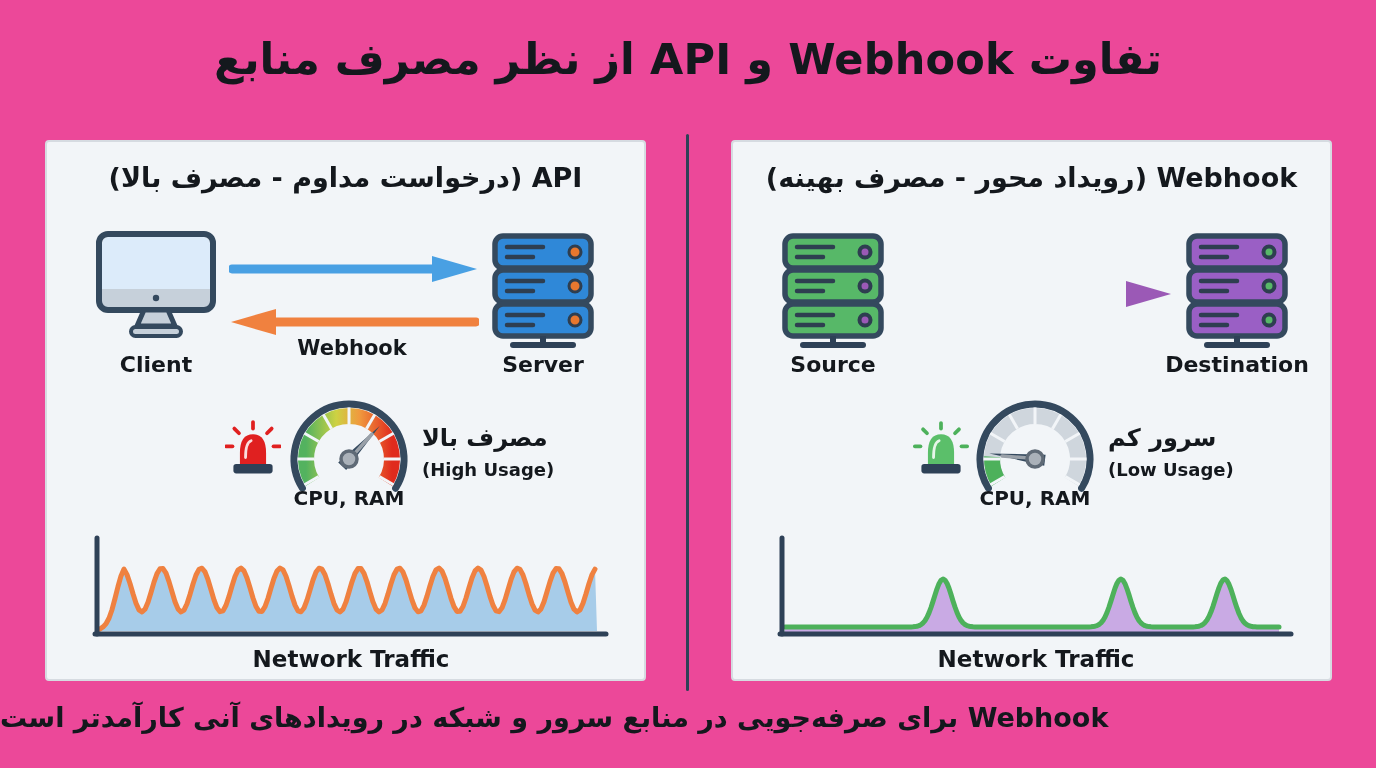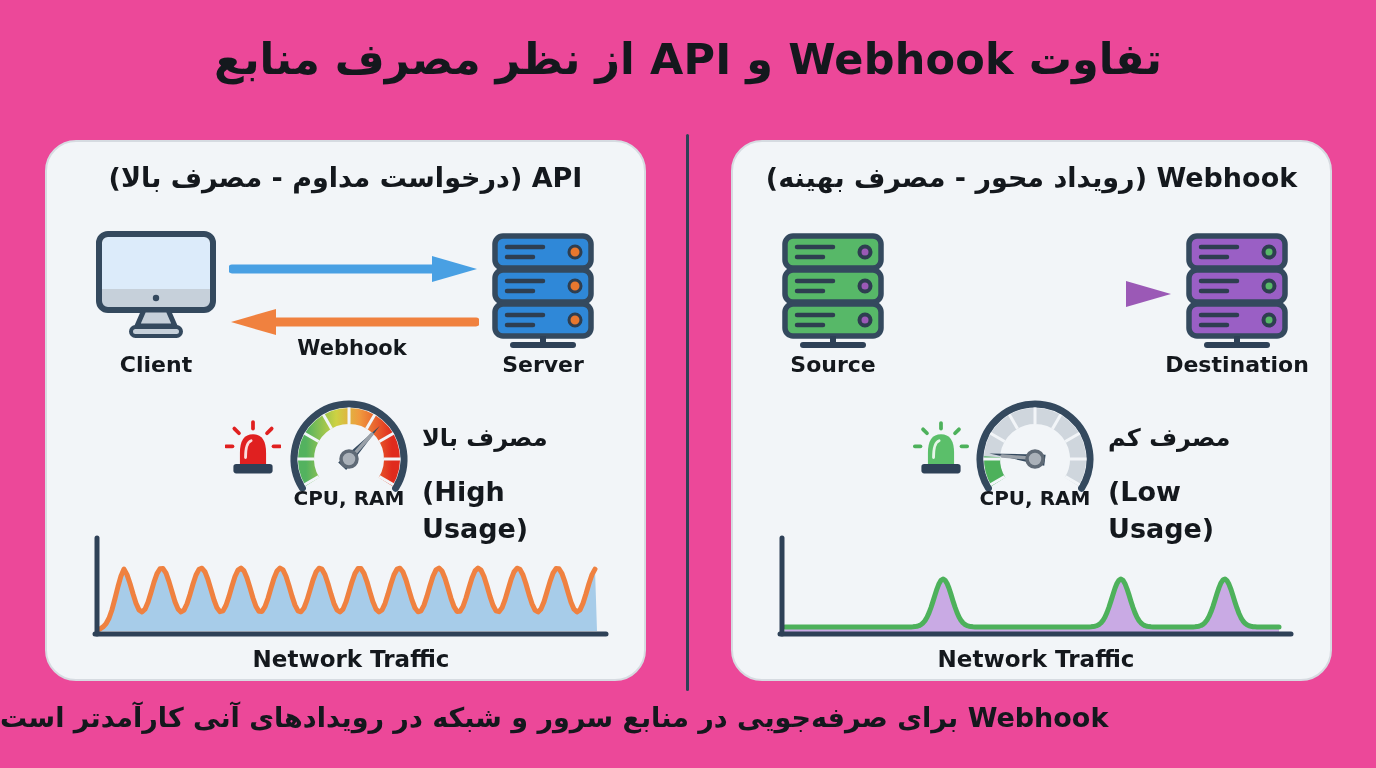--- a/index.html
+++ b/index.html
@@ -7,34 +7,34 @@
     position:relative;width:1376px;height:768px;overflow:hidden;
     background:#ec4899;color:#14181d;
     font-family:"DejaVu Sans","Liberation Sans",sans-serif;
   }
   .title{
     position:absolute;left:0;right:0;top:34px;text-align:center;
     font-size:43px;font-weight:800;letter-spacing:.2px;
   }
   .panel{
     position:absolute;top:140px;width:601px;height:541px;
-    background:#f2f5f8;border:2px solid #d6dbe1;border-radius:31px;
+    background:#f2f5f8;border:2px solid #d6dbe1;border-radius:4px;
     box-sizing:border-box;
   }
   .panel-left{left:45px}
   .panel-right{left:731px}
   .divider{position:absolute;left:686px;top:134px;width:3px;height:557px;background:#2e4157;border-radius:2px}
   .panel-header{position:absolute;left:0;right:0;top:20px;text-align:center;font-size:27px;font-weight:700}
   .abs{position:absolute}
   .lbl{font-weight:700;text-align:center}
   .node-label{font-size:22px}
   .arrow-label{font-size:21px}
   .cpu-label{font-size:20px}
   .usage{line-height:1.35;text-align:left;font-weight:700;font-size:24px}
-  .usage .en{font-size:27px;margin-top:20px}
+  .usage .en{font-size:18px;margin-top:4px}
   .traffic-caption{font-size:23px}
   .footer{
     position:absolute;left:0;right:8px;top:702px;text-align:left;
     font-size:27px;font-weight:700;
   }
   svg{display:block}
 </style>
 </head>
 <body>
 
@@ -238,21 +238,21 @@
           <line x1="100.0" y1="64.0" x2="116.5" y2="64.0" stroke="#f2f5f8" stroke-width="3"></line>
           <line x1="95.3" y1="81.5" x2="109.6" y2="89.8" stroke="#f2f5f8" stroke-width="3"></line>
         </g>
       <polygon points="19.3,58.4 75.6,59.8 74.2,70.7" fill="#34495e"></polygon>
       <line x1="32" y1="61" x2="66" y2="63.5" stroke="#9aa1a9" stroke-width="3.5" stroke-linecap="round"></line>
       <circle cx="65" cy="64" r="8" fill="#aab1b9" stroke="#5f6a76" stroke-width="3.5"></circle>
     </svg>
     <div class="abs lbl cpu-label" style="left:237px;top:344px;width:130px">CPU, RAM</div>
 
     <div class="abs usage" style="left:375px;top:280px;width:170px">
-      <div dir="rtl">مصرف کم</div>
+      <div dir="rtl">سرور کم</div>
       <div class="en">(Low Usage)</div>
     </div>
 
     <svg id="traffic-webhook" class="abs" style="left:44px;top:393px" width="518" height="102" viewBox="0 0 518 102">
       <path class="t-fill" fill="#c9aae4" d="M8,92.0L10,92.0L12,92.0L14,92.0L16,92.0L18,92.0L20,92.0L22,92.0L24,92.0L26,92.0L28,92.0L30,92.0L32,92.0L34,92.0L36,92.0L38,92.0L40,92.0L42,92.0L44,92.0L46,92.0L48,92.0L50,92.0L52,92.0L54,92.0L56,92.0L58,92.0L60,92.0L62,92.0L64,92.0L66,92.0L68,92.0L70,92.0L72,92.0L74,92.0L76,92.0L78,92.0L80,92.0L82,92.0L84,92.0L86,92.0L88,92.0L90,92.0L92,92.0L94,92.0L96,92.0L98,92.0L100,92.0L102,92.0L104,92.0L106,92.0L108,92.0L110,92.0L112,92.0L114,92.0L116,92.0L118,92.0L120,92.0L122,92.0L124,92.0L126,92.0L128,92.0L130,92.0L132,92.0L134,91.9L136,91.8L138,91.6L140,91.3L142,90.7L144,89.6L146,88.0L148,85.6L150,82.3L152,77.9L154,72.5L156,66.4L158,59.9L160,53.8L162,48.7L164,45.3L166,44.0L168,45.1L170,48.3L172,53.3L174,59.4L176,65.9L178,72.0L180,77.5L182,82.0L184,85.4L186,87.9L188,89.5L190,90.6L192,91.2L194,91.6L196,91.8L198,91.9L200,92.0L202,92.0L204,92.0L206,92.0L208,92.0L210,92.0L212,92.0L214,92.0L216,92.0L218,92.0L220,92.0L222,92.0L224,92.0L226,92.0L228,92.0L230,92.0L232,92.0L234,92.0L236,92.0L238,92.0L240,92.0L242,92.0L244,92.0L246,92.0L248,92.0L250,92.0L252,92.0L254,92.0L256,92.0L258,92.0L260,92.0L262,92.0L264,92.0L266,92.0L268,92.0L270,92.0L272,92.0L274,92.0L276,92.0L278,92.0L280,92.0L282,92.0L284,92.0L286,92.0L288,92.0L290,92.0L292,92.0L294,92.0L296,92.0L298,92.0L300,92.0L302,92.0L304,92.0L306,92.0L308,92.0L310,92.0L312,91.9L314,91.8L316,91.6L318,91.2L320,90.6L322,89.5L324,87.9L326,85.4L328,82.0L330,77.5L332,72.0L334,65.9L336,59.4L338,53.3L340,48.3L342,45.1L344,44.0L346,45.3L348,48.7L350,53.8L352,59.9L354,66.4L356,72.5L358,77.9L360,82.3L362,85.6L364,88.0L366,89.6L368,90.7L370,91.3L372,91.6L374,91.8L376,91.9L378,92.0L380,92.0L382,92.0L384,92.0L386,92.0L388,92.0L390,92.0L392,92.0L394,92.0L396,92.0L398,92.0L400,92.0L402,92.0L404,92.0L406,92.0L408,92.0L410,92.0L412,92.0L414,92.0L416,91.9L418,91.8L420,91.6L422,91.2L424,90.5L426,89.3L428,87.6L430,85.0L432,81.4L434,76.8L436,71.3L438,65.0L440,58.6L442,52.6L444,47.8L446,44.8L448,44.0L450,45.6L452,49.3L454,54.5L456,60.8L458,67.2L460,73.2L462,78.5L464,82.8L466,86.0L468,88.3L470,89.8L472,90.8L474,91.3L476,91.7L478,91.8L480,91.9L482,92.0L484,92.0L486,92.0L488,92.0L490,92.0L492,92.0L494,92.0L496,92.0L498,92.0L500,92.0L502,92.0L502,97 L8,97 Z"></path>
       <path class="t-line" fill="none" stroke="#4db15b" stroke-width="5" stroke-linecap="round" stroke-linejoin="round" d="M8,92.0L10,92.0L12,92.0L14,92.0L16,92.0L18,92.0L20,92.0L22,92.0L24,92.0L26,92.0L28,92.0L30,92.0L32,92.0L34,92.0L36,92.0L38,92.0L40,92.0L42,92.0L44,92.0L46,92.0L48,92.0L50,92.0L52,92.0L54,92.0L56,92.0L58,92.0L60,92.0L62,92.0L64,92.0L66,92.0L68,92.0L70,92.0L72,92.0L74,92.0L76,92.0L78,92.0L80,92.0L82,92.0L84,92.0L86,92.0L88,92.0L90,92.0L92,92.0L94,92.0L96,92.0L98,92.0L100,92.0L102,92.0L104,92.0L106,92.0L108,92.0L110,92.0L112,92.0L114,92.0L116,92.0L118,92.0L120,92.0L122,92.0L124,92.0L126,92.0L128,92.0L130,92.0L132,92.0L134,91.9L136,91.8L138,91.6L140,91.3L142,90.7L144,89.6L146,88.0L148,85.6L150,82.3L152,77.9L154,72.5L156,66.4L158,59.9L160,53.8L162,48.7L164,45.3L166,44.0L168,45.1L170,48.3L172,53.3L174,59.4L176,65.9L178,72.0L180,77.5L182,82.0L184,85.4L186,87.9L188,89.5L190,90.6L192,91.2L194,91.6L196,91.8L198,91.9L200,92.0L202,92.0L204,92.0L206,92.0L208,92.0L210,92.0L212,92.0L214,92.0L216,92.0L218,92.0L220,92.0L222,92.0L224,92.0L226,92.0L228,92.0L230,92.0L232,92.0L234,92.0L236,92.0L238,92.0L240,92.0L242,92.0L244,92.0L246,92.0L248,92.0L250,92.0L252,92.0L254,92.0L256,92.0L258,92.0L260,92.0L262,92.0L264,92.0L266,92.0L268,92.0L270,92.0L272,92.0L274,92.0L276,92.0L278,92.0L280,92.0L282,92.0L284,92.0L286,92.0L288,92.0L290,92.0L292,92.0L294,92.0L296,92.0L298,92.0L300,92.0L302,92.0L304,92.0L306,92.0L308,92.0L310,92.0L312,91.9L314,91.8L316,91.6L318,91.2L320,90.6L322,89.5L324,87.9L326,85.4L328,82.0L330,77.5L332,72.0L334,65.9L336,59.4L338,53.3L340,48.3L342,45.1L344,44.0L346,45.3L348,48.7L350,53.8L352,59.9L354,66.4L356,72.5L358,77.9L360,82.3L362,85.6L364,88.0L366,89.6L368,90.7L370,91.3L372,91.6L374,91.8L376,91.9L378,92.0L380,92.0L382,92.0L384,92.0L386,92.0L388,92.0L390,92.0L392,92.0L394,92.0L396,92.0L398,92.0L400,92.0L402,92.0L404,92.0L406,92.0L408,92.0L410,92.0L412,92.0L414,92.0L416,91.9L418,91.8L420,91.6L422,91.2L424,90.5L426,89.3L428,87.6L430,85.0L432,81.4L434,76.8L436,71.3L438,65.0L440,58.6L442,52.6L444,47.8L446,44.8L448,44.0L450,45.6L452,49.3L454,54.5L456,60.8L458,67.2L460,73.2L462,78.5L464,82.8L466,86.0L468,88.3L470,89.8L472,90.8L474,91.3L476,91.7L478,91.8L480,91.9L482,92.0L484,92.0L486,92.0L488,92.0L490,92.0L492,92.0L494,92.0L496,92.0L498,92.0L500,92.0L502,92.0"></path>
       <line x1="5" y1="3" x2="5" y2="99" stroke="#2e4157" stroke-width="5" stroke-linecap="round"></line>
       <line x1="3" y1="99" x2="514" y2="99" stroke="#2e4157" stroke-width="5" stroke-linecap="round"></line>
     </svg>
     <div class="abs lbl traffic-caption" style="left:44px;top:504px;width:518px">Network Traffic</div>

